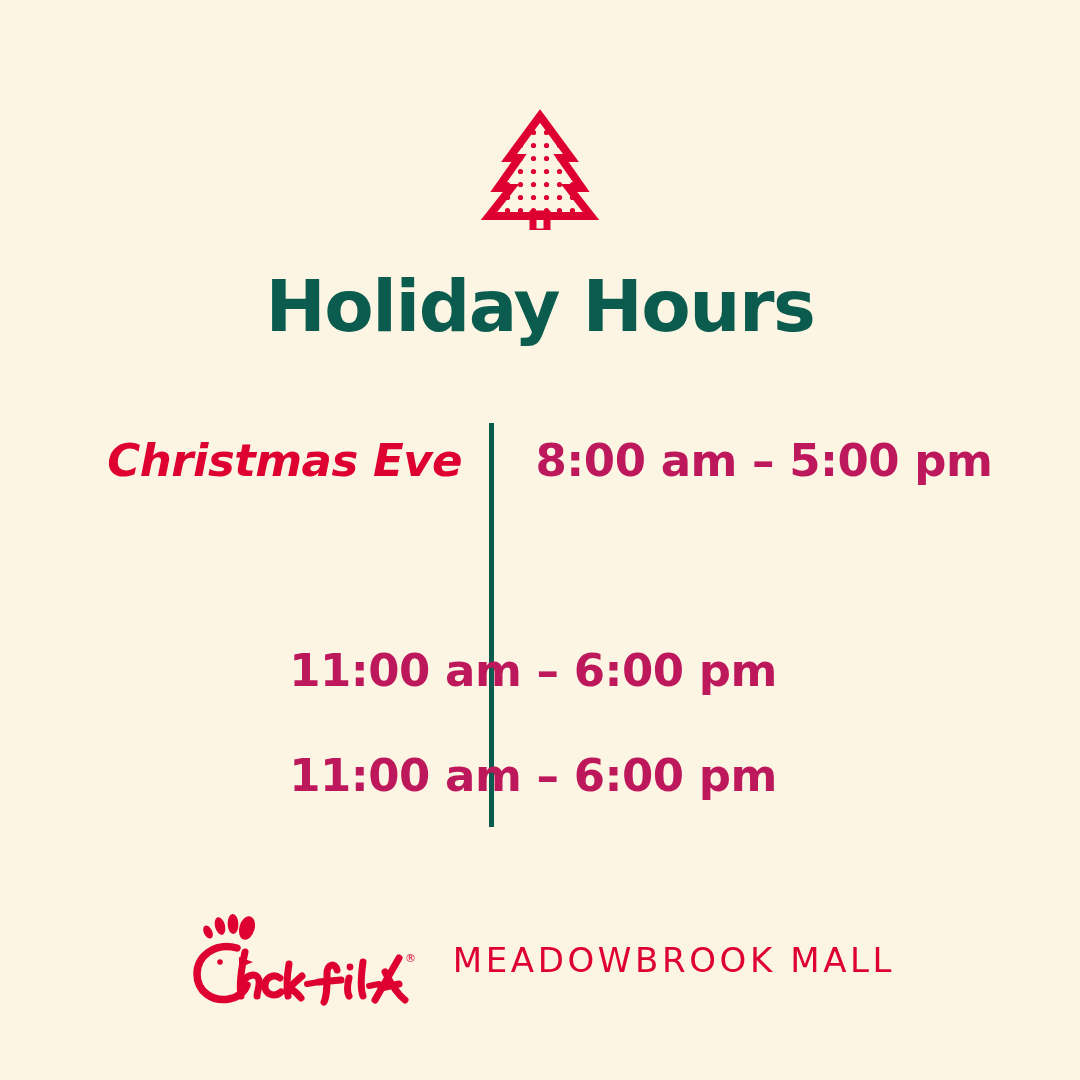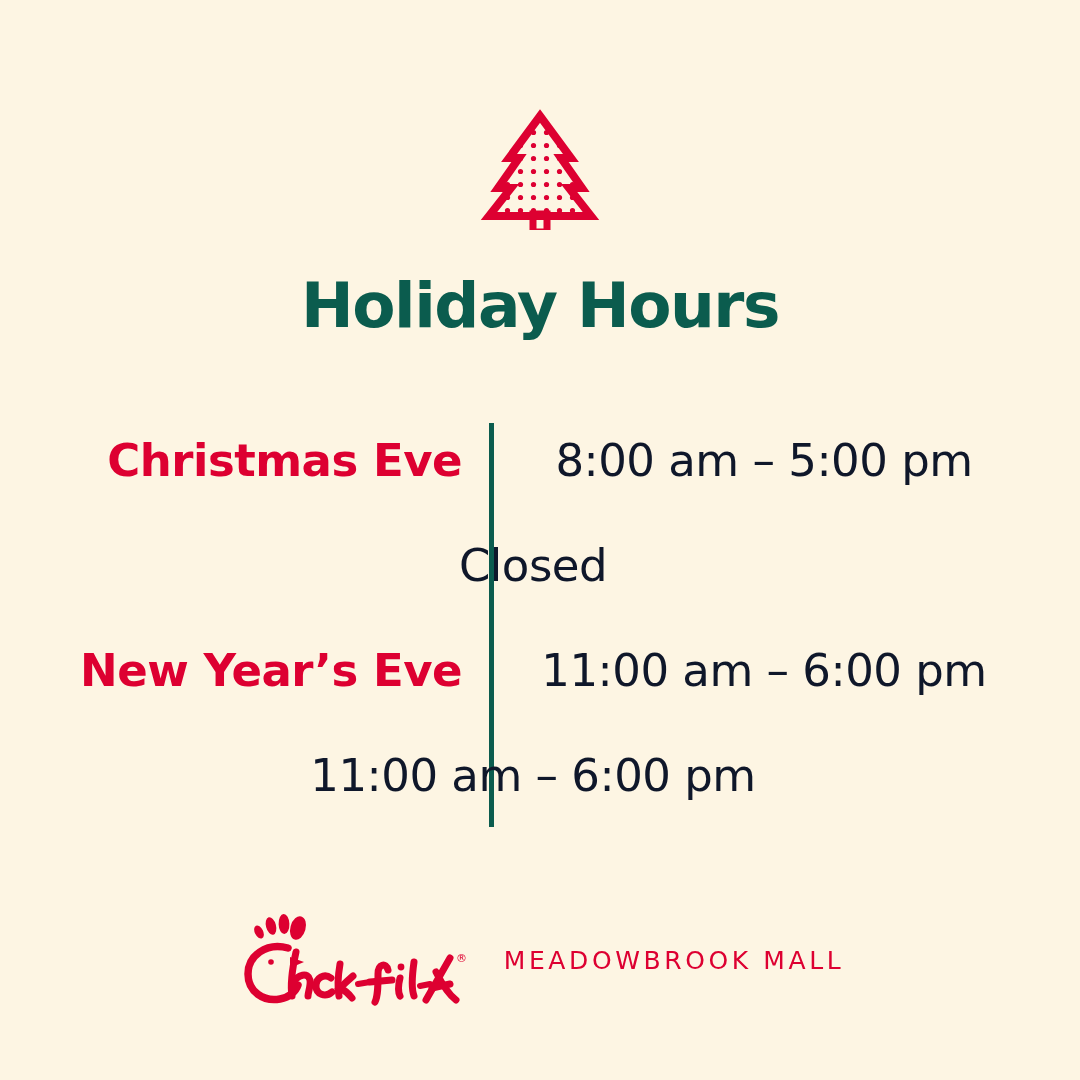--- a/index.html
+++ b/index.html
@@ -32,21 +32,21 @@
   }
   .tree-wrap svg { display: block; }
 
   
   .title {
     position: absolute;
     top: 258px;
     left: 0;
     width: 1080px;
     text-align: center;
-    font-size: 63px;
+    font-size: 72px;
     line-height: 96px;
     font-weight: 700;
     letter-spacing: -1.5px;
     color: #0B5C4E;
     font-family: "DejaVu Sans", sans-serif;
   }
 
   
   .hours {
     position: absolute;
@@ -77,49 +77,50 @@
   .row .day {
     width: 462px;
     text-align: right;
     padding-right: 0;
     font-size: 45px;
     line-height: 52px;
     font-weight: 700;
     color: #DD0031;
     letter-spacing: -0.5px;
     font-family: "DejaVu Sans", sans-serif;
+    font-style: italic;
   }
   .row .spacer { width: 32px; }
   .row .time {
     flex: 1 1 auto;
     text-align: center;
     padding-right: 58px;
     font-size: 45px;
     line-height: 52px;
-    font-weight: 400;
-    color: #0f172a;
+    font-weight: 700;
+    color: #be185d;
     letter-spacing: -0.5px;
     font-family: "DejaVu Sans", sans-serif;
     padding-left: 12px;
   }
 
   
   .footer {
     position: absolute;
     top: 912px;
     left: 0;
     width: 1080px;
     display: flex;
     align-items: center;
     justify-content: center;
   }
   .logo-mark { display: block; }
   .store-name {
     margin-left: 38px;
-    font-size: 25px;
+    font-size: 34px;
     font-weight: 500;
     letter-spacing: 3.6px;
     color: #DD0031;
     white-space: nowrap;
     font-family: "DejaVu Sans", sans-serif;
   }
 </style>
 </head>
 <body>
 
@@ -151,24 +152,22 @@
   <div class="hours">
     <div class="divider"></div>
     <div class="rows">
       <div class="row">
         <div class="day">Christmas Eve</div>
         <div class="spacer"></div>
         <div class="time">8:00 am – 5:00 pm</div>
       </div>
       <div class="row">
         <div class="spacer"></div>
-        <div class="time">Closed</div>
-      </div>
-      <div class="row">
-        <div class="day">New Year’s Eve</div>
+      </div>
+      <div class="row">
         <div class="spacer"></div>
         <div class="time">11:00 am – 6:00 pm</div>
       </div>
       <div class="row">
         <div class="spacer"></div>
         <div class="time">11:00 am – 6:00 pm</div>
       </div>
     </div>
   </div>
 

